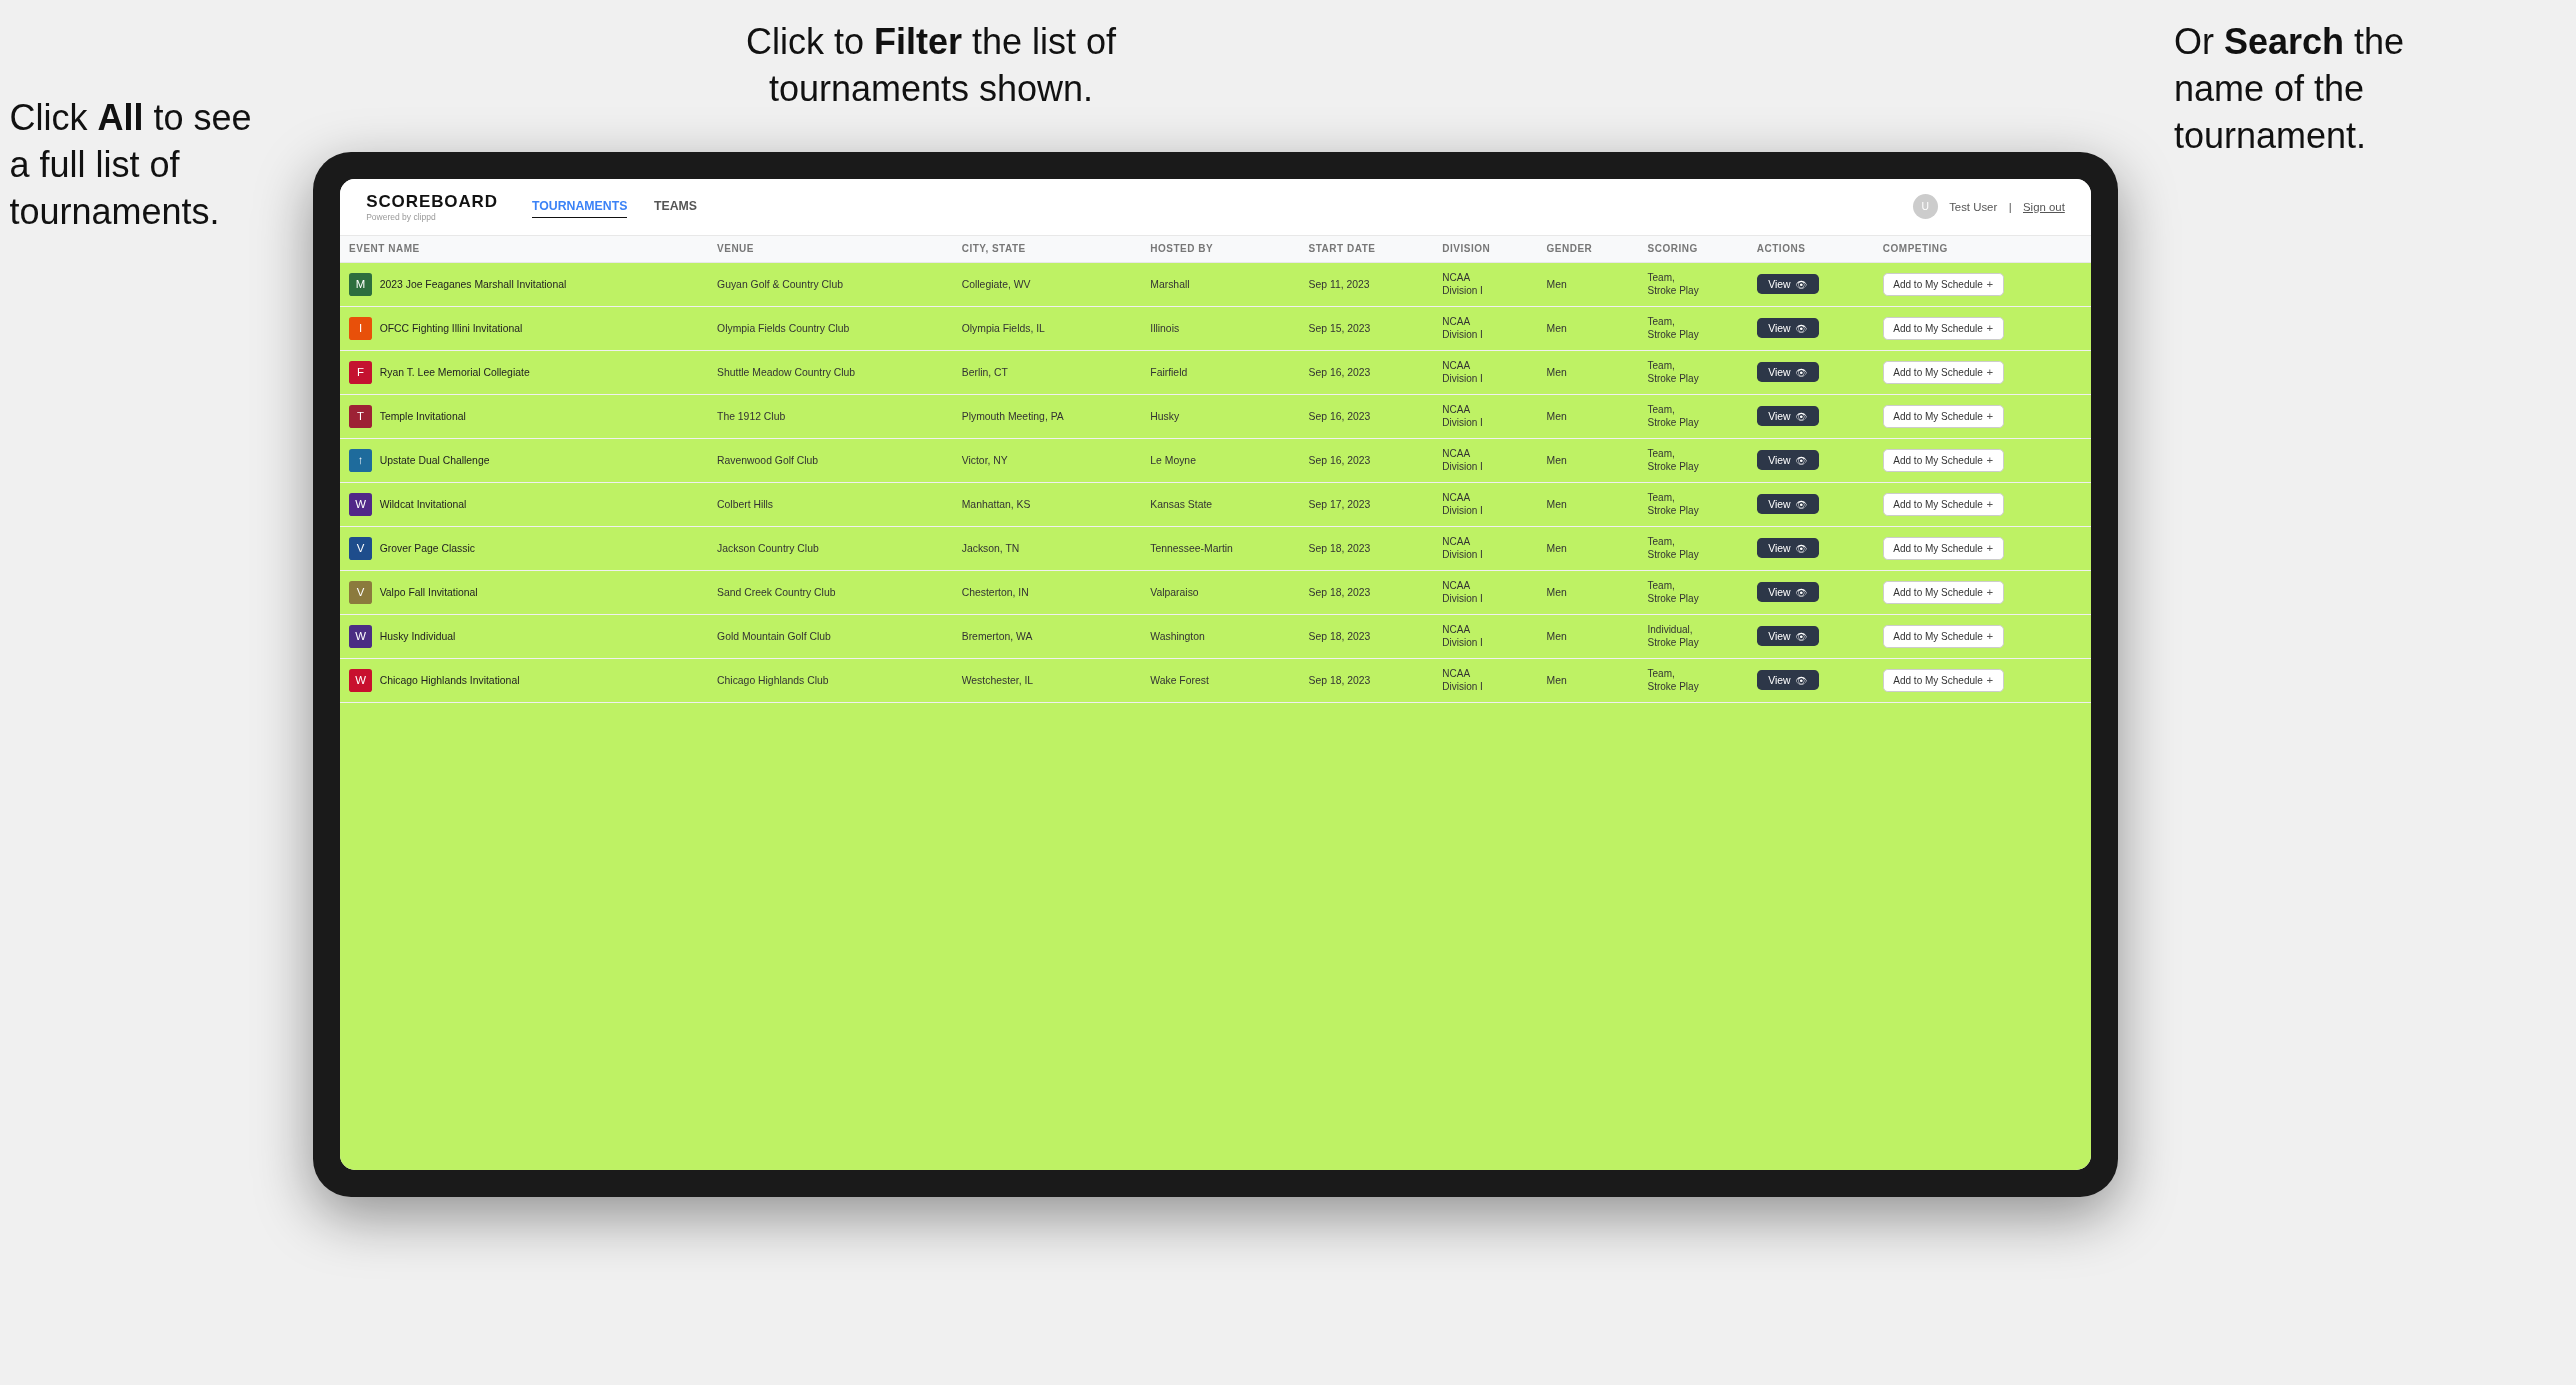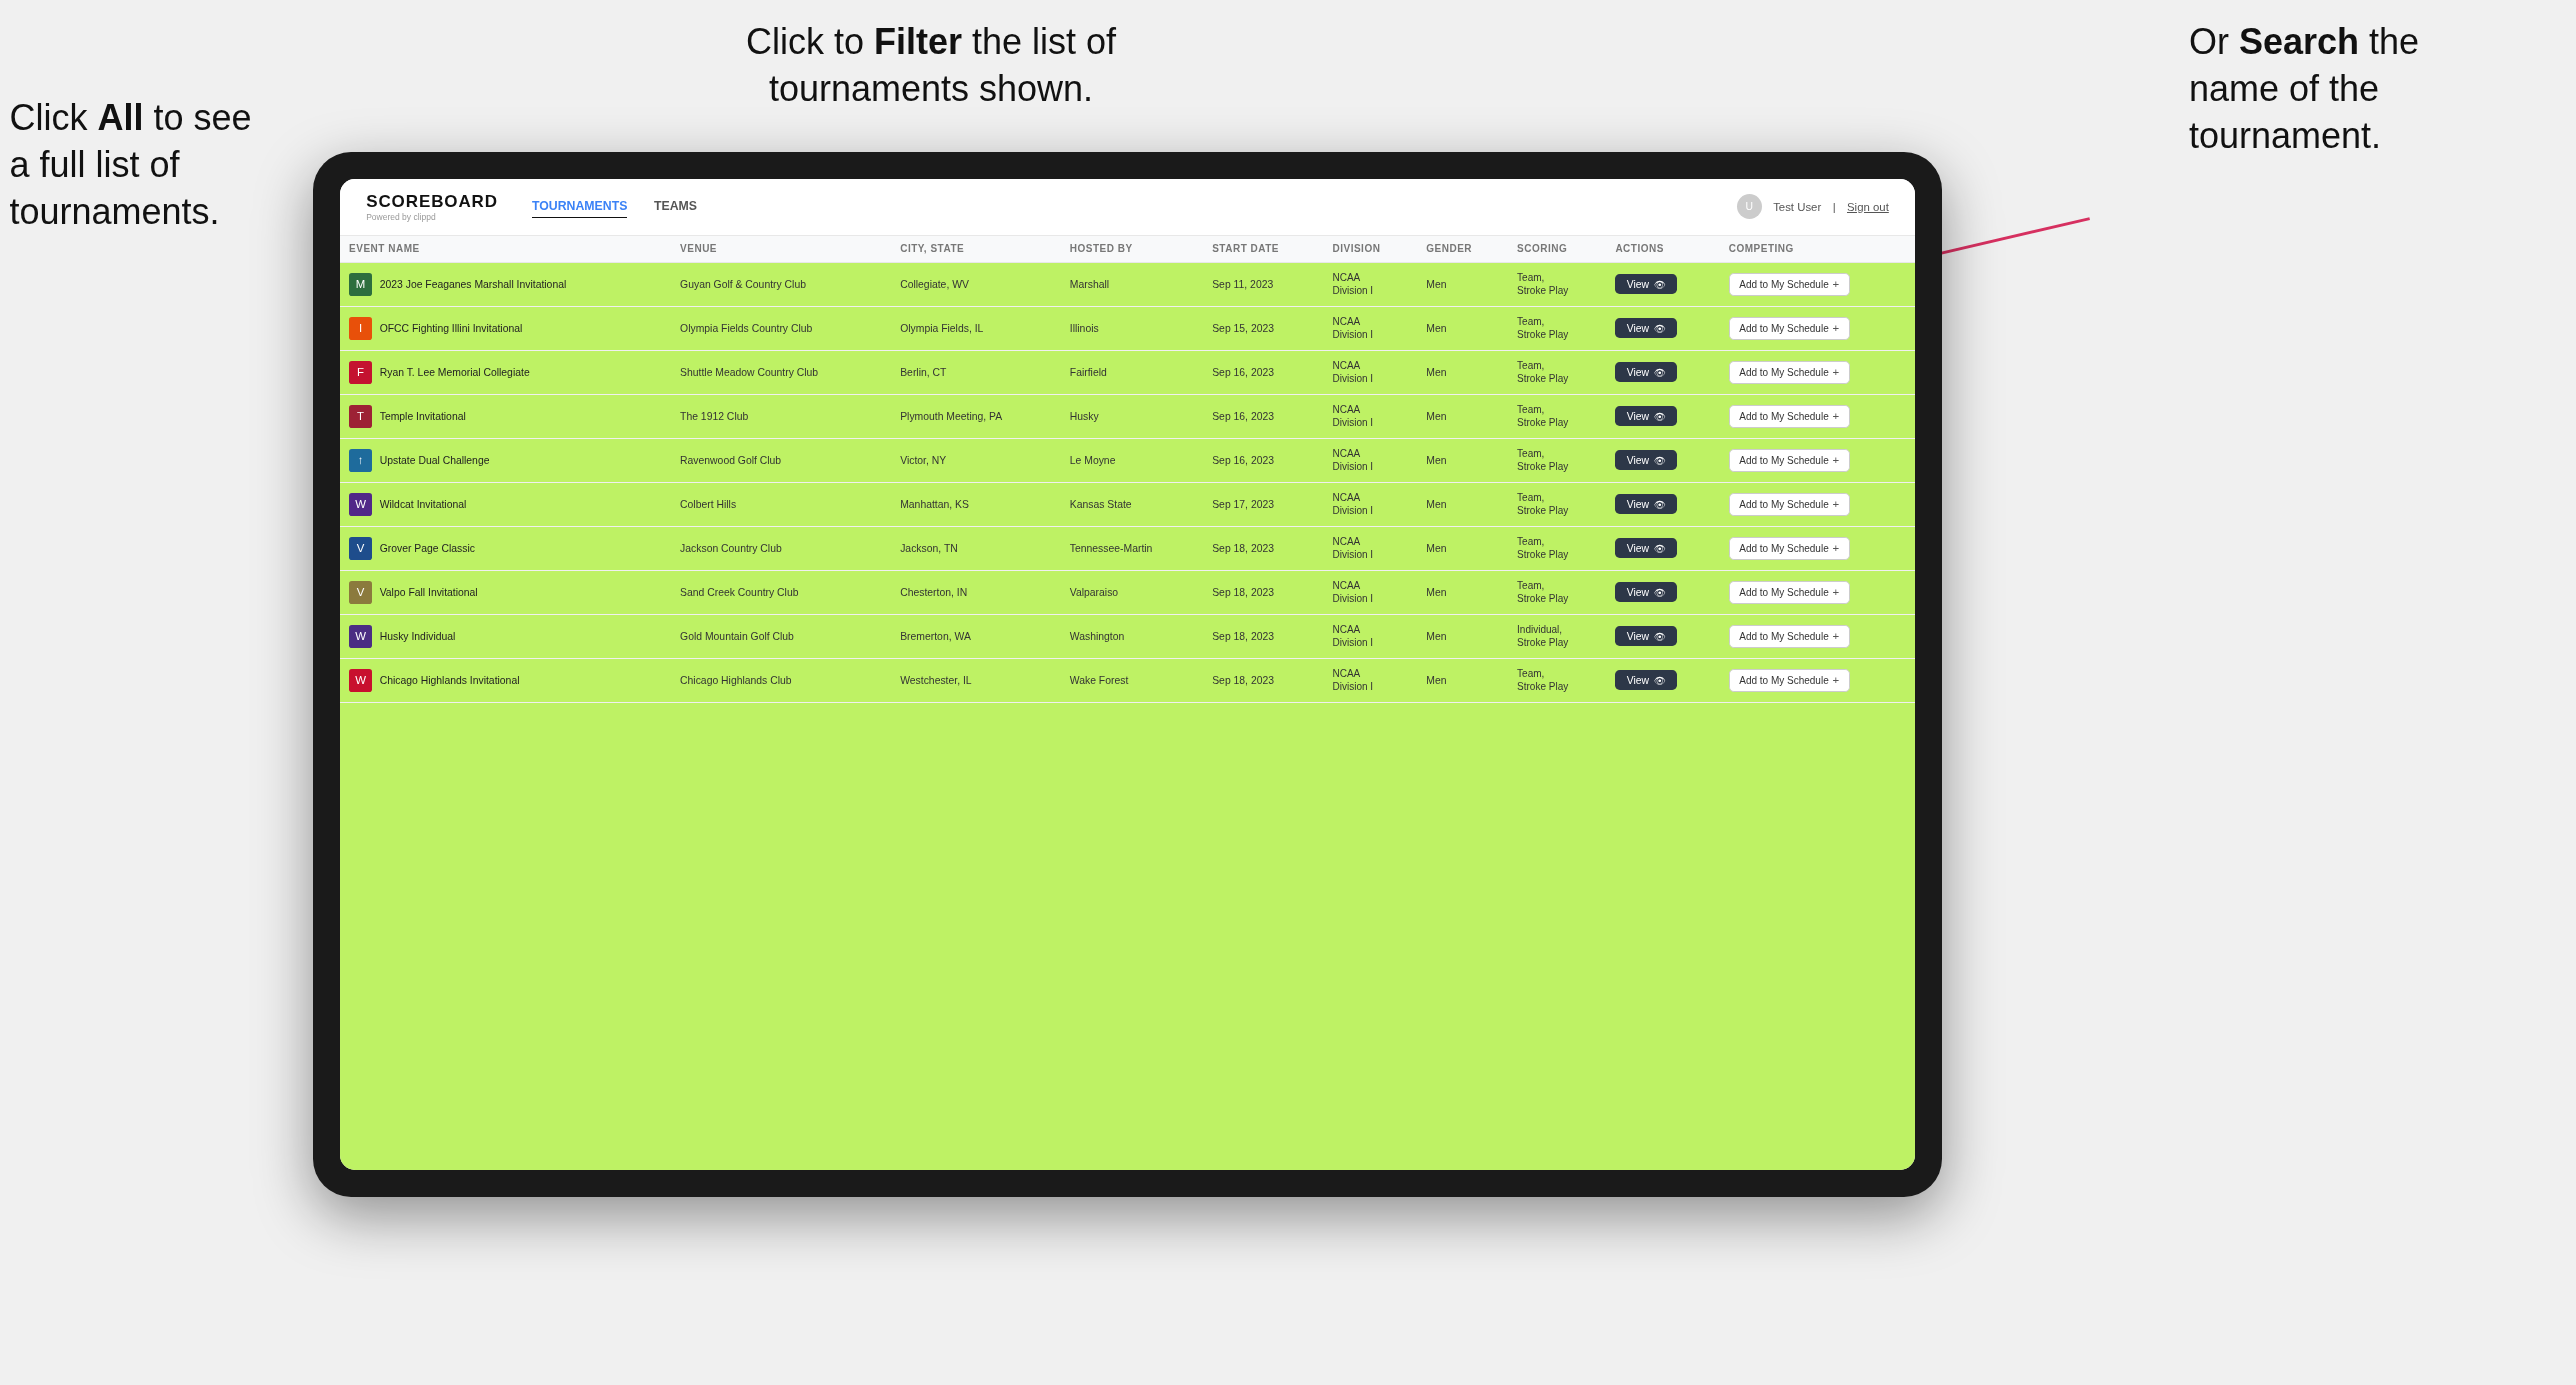--- a/index.html
+++ b/index.html
@@ -22,36 +22,36 @@
     .annotation strong { font-weight: 800; }
 
     .ann-top-center {
       top: 19px;
       left: 646px;
       width: 570px;
       text-align: center;
     }
     .ann-top-right {
       top: 19px;
-      right: 26px;
+      right: 41px;
       width: 361px;
       text-align: left;
     }
     .ann-left {
       top: 95px;
       left: 9.5px;
       width: 304px;
     }
 
     
     .tablet-frame {
       position: absolute;
       top: 152px;
       left: 313px;
-      width: 1629px;
+      width: 1805px;
       height: 1045px;
       background: #1a1a1a;
       border-radius: 38px;
       padding: 26.6px;
       box-shadow: 0 19px 57px rgba(0,0,0,0.4);
     }
 
     .tablet-screen {
       width: 100%;
       height: 100%;

